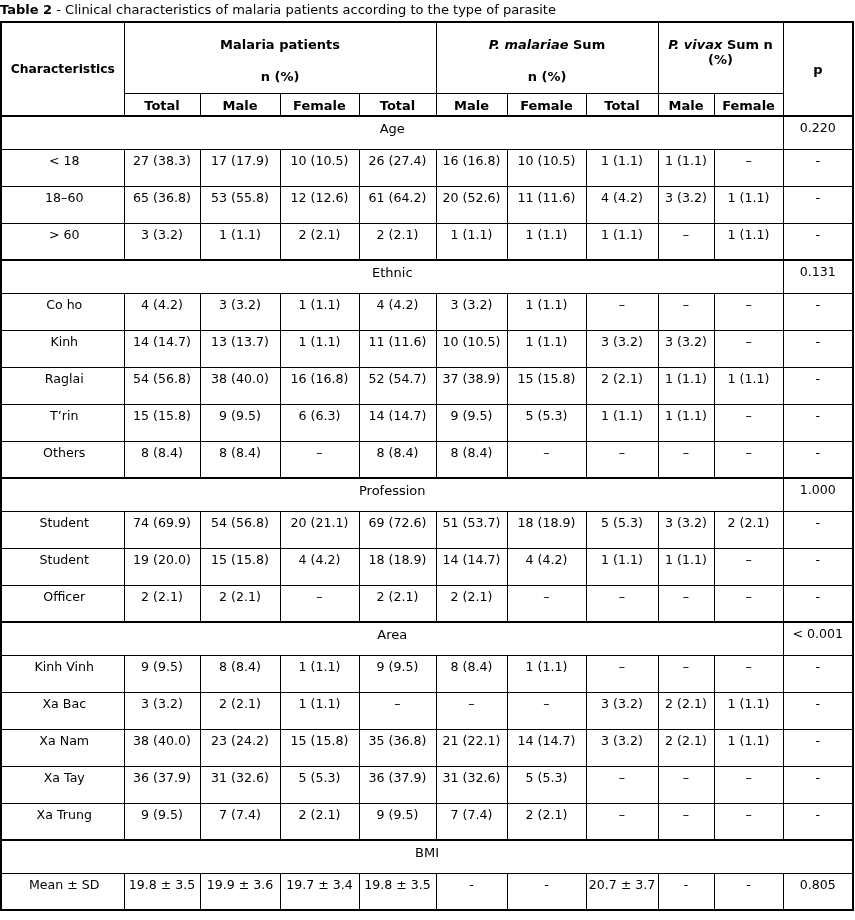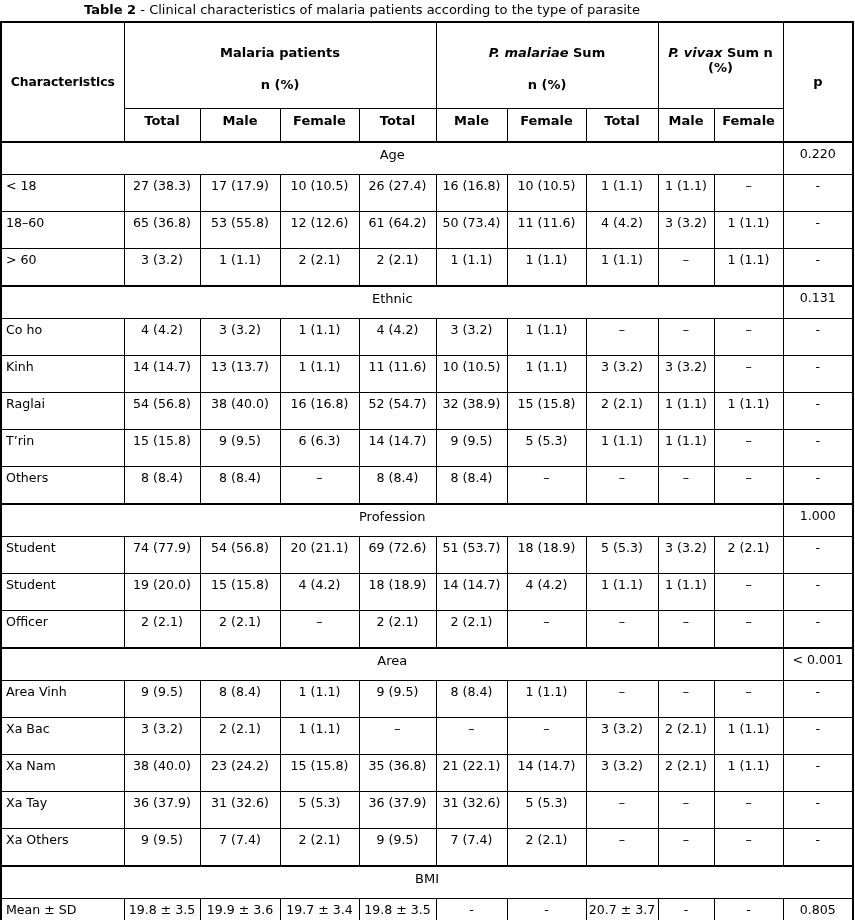--- a/index.html
+++ b/index.html
@@ -5,43 +5,43 @@
   * { box-sizing: border-box; }
   html, body { margin: 0; padding: 0; }
   body {
     width: 855px; height: 920px;
     background: #ffffff; color: #000000;
     font-family: "DejaVu Sans", "Liberation Sans", sans-serif;
     overflow: hidden;
   }
   .title {
     width: 724px; height: 21px;
-    text-align: center; font-size: 13px; line-height: 20px;
+    font-size: 13px; line-height: 20px;
     white-space: nowrap;
   }
   table {
     border-collapse: collapse; table-layout: fixed;
     width: 854px; border: 2px solid #000;
   }
   th, td { border: 1px solid #000; overflow: hidden; }
   thead th { font-weight: 700; font-size: 13px; }
   tr.h1 { height: 71px; }
-  tr.h2 { height: 33px; }
+  tr.h2 { height: 23px; }
   tr.h2 th { vertical-align: top; padding-top: 4px; }
   .char-h { font-size: 12.3px; vertical-align: middle; text-align: center; padding: 0 1px; }
   .p-h   { vertical-align: middle; text-align: center; }
-  .grp   { vertical-align: top; text-align: center; padding: 16px 2px; }
+  .grp   { vertical-align: top; text-align: center; padding: 8px 2px; }
   .grp .l1 { margin-top: 6px; }
   .grp .l2 { margin-top: 17px; }
   .grp i { font-style: italic; margin-top: 36px; }
   tr.section-row { height: 33px; }
   tr.section-row td { border-top: 2px solid #000; }
   .section-label { text-align: center; vertical-align: top; padding-top: 4px; font-size: 13px; margin-top: 16px; }
   tr.data-row { height: 37px; }
-  .row-label { text-align: left; vertical-align: top; padding: 3px 1px 0 4px; font-size: 12.6px; white-space: nowrap; margin-left: 33px; }
+  .row-label { text-align: center; vertical-align: top; padding: 3px 1px 0 4px; font-size: 12.6px; white-space: nowrap; margin-left: 33px; }
   .data-cell, .p-cell { text-align: center; vertical-align: top; padding-top: 3px; font-size: 12.6px; white-space: nowrap; }
 </style>
 </head>
 <body>
 
 <div class="title"><b>Table 2</b><span> - Clinical characteristics of malaria patients according to the type of parasite</span></div>
 
 <table>
   <colgroup>
     <col style="width:123px">
@@ -101,21 +101,21 @@
         <td class="data-cell">1 (1.1)</td>
         <td class="data-cell">–</td>
         <td class="p-cell">-</td>
       </tr>
       <tr class="data-row">
         <td class="row-label">18–60</td>
         <td class="data-cell">65 (36.8)</td>
         <td class="data-cell">53 (55.8)</td>
         <td class="data-cell">12 (12.6)</td>
         <td class="data-cell">61 (64.2)</td>
-        <td class="data-cell">50 (73.4)</td>
+        <td class="data-cell">20 (52.6)</td>
         <td class="data-cell">11 (11.6)</td>
         <td class="data-cell">4 (4.2)</td>
         <td class="data-cell">3 (3.2)</td>
         <td class="data-cell">1 (1.1)</td>
         <td class="p-cell">-</td>
       </tr>
       <tr class="data-row">
         <td class="row-label">&gt; 60</td>
         <td class="data-cell">3 (3.2)</td>
         <td class="data-cell">1 (1.1)</td>
@@ -157,21 +157,21 @@
         <td class="data-cell">3 (3.2)</td>
         <td class="data-cell">–</td>
         <td class="p-cell">-</td>
       </tr>
       <tr class="data-row">
         <td class="row-label">Raglai</td>
         <td class="data-cell">54 (56.8)</td>
         <td class="data-cell">38 (40.0)</td>
         <td class="data-cell">16 (16.8)</td>
         <td class="data-cell">52 (54.7)</td>
-        <td class="data-cell">32 (38.9)</td>
+        <td class="data-cell">37 (38.9)</td>
         <td class="data-cell">15 (15.8)</td>
         <td class="data-cell">2 (2.1)</td>
         <td class="data-cell">1 (1.1)</td>
         <td class="data-cell">1 (1.1)</td>
         <td class="p-cell">-</td>
       </tr>
       <tr class="data-row">
         <td class="row-label">T’rin</td>
         <td class="data-cell">15 (15.8)</td>
         <td class="data-cell">9 (9.5)</td>
@@ -196,21 +196,21 @@
         <td class="data-cell">–</td>
         <td class="data-cell">–</td>
         <td class="p-cell">-</td>
       </tr>
       <tr class="section-row">
         <td class="section-label" colspan="10">Profession</td>
         <td class="p-cell">1.000</td>
       </tr>
       <tr class="data-row">
         <td class="row-label">Student</td>
-        <td class="data-cell">74 (77.9)</td>
+        <td class="data-cell">74 (69.9)</td>
         <td class="data-cell">54 (56.8)</td>
         <td class="data-cell">20 (21.1)</td>
         <td class="data-cell">69 (72.6)</td>
         <td class="data-cell">51 (53.7)</td>
         <td class="data-cell">18 (18.9)</td>
         <td class="data-cell">5 (5.3)</td>
         <td class="data-cell">3 (3.2)</td>
         <td class="data-cell">2 (2.1)</td>
         <td class="p-cell">-</td>
       </tr>
@@ -238,21 +238,21 @@
         <td class="data-cell">–</td>
         <td class="data-cell">–</td>
         <td class="data-cell">–</td>
         <td class="p-cell">-</td>
       </tr>
       <tr class="section-row">
         <td class="section-label" colspan="10">Area</td>
         <td class="p-cell">&lt; 0.001</td>
       </tr>
       <tr class="data-row">
-        <td class="row-label">Area Vinh</td>
+        <td class="row-label">Kinh Vinh</td>
         <td class="data-cell">9 (9.5)</td>
         <td class="data-cell">8 (8.4)</td>
         <td class="data-cell">1 (1.1)</td>
         <td class="data-cell">9 (9.5)</td>
         <td class="data-cell">8 (8.4)</td>
         <td class="data-cell">1 (1.1)</td>
         <td class="data-cell">–</td>
         <td class="data-cell">–</td>
         <td class="data-cell">–</td>
         <td class="p-cell">-</td>
@@ -290,21 +290,21 @@
         <td class="data-cell">5 (5.3)</td>
         <td class="data-cell">36 (37.9)</td>
         <td class="data-cell">31 (32.6)</td>
         <td class="data-cell">5 (5.3)</td>
         <td class="data-cell">–</td>
         <td class="data-cell">–</td>
         <td class="data-cell">–</td>
         <td class="p-cell">-</td>
       </tr>
       <tr class="data-row">
-        <td class="row-label">Xa Others</td>
+        <td class="row-label">Xa Trung</td>
         <td class="data-cell">9 (9.5)</td>
         <td class="data-cell">7 (7.4)</td>
         <td class="data-cell">2 (2.1)</td>
         <td class="data-cell">9 (9.5)</td>
         <td class="data-cell">7 (7.4)</td>
         <td class="data-cell">2 (2.1)</td>
         <td class="data-cell">–</td>
         <td class="data-cell">–</td>
         <td class="data-cell">–</td>
         <td class="p-cell">-</td>

